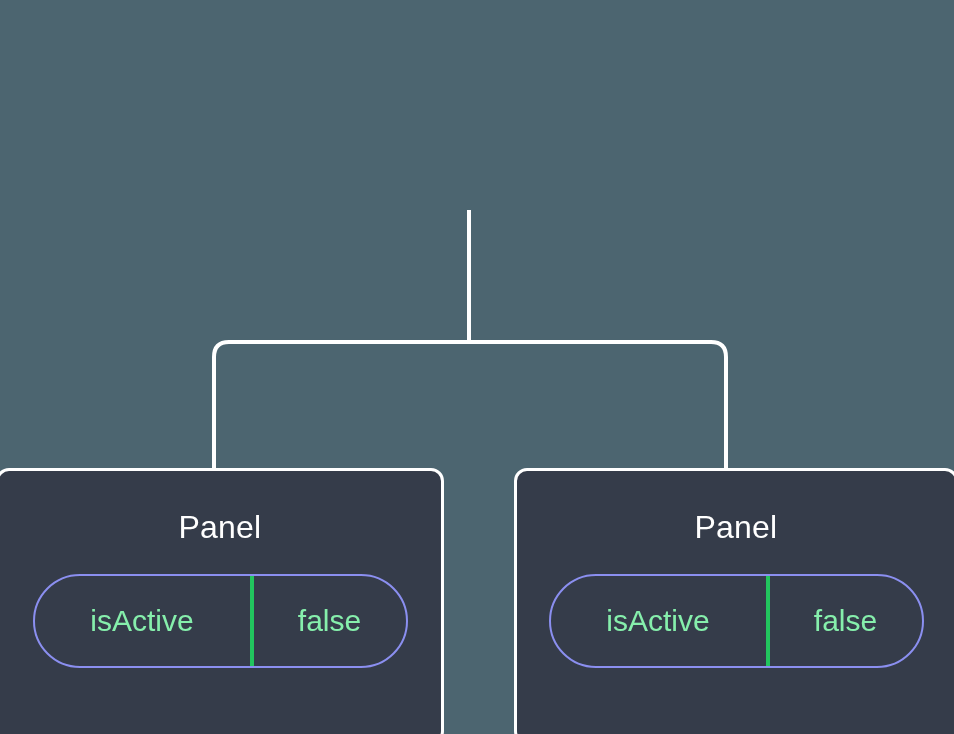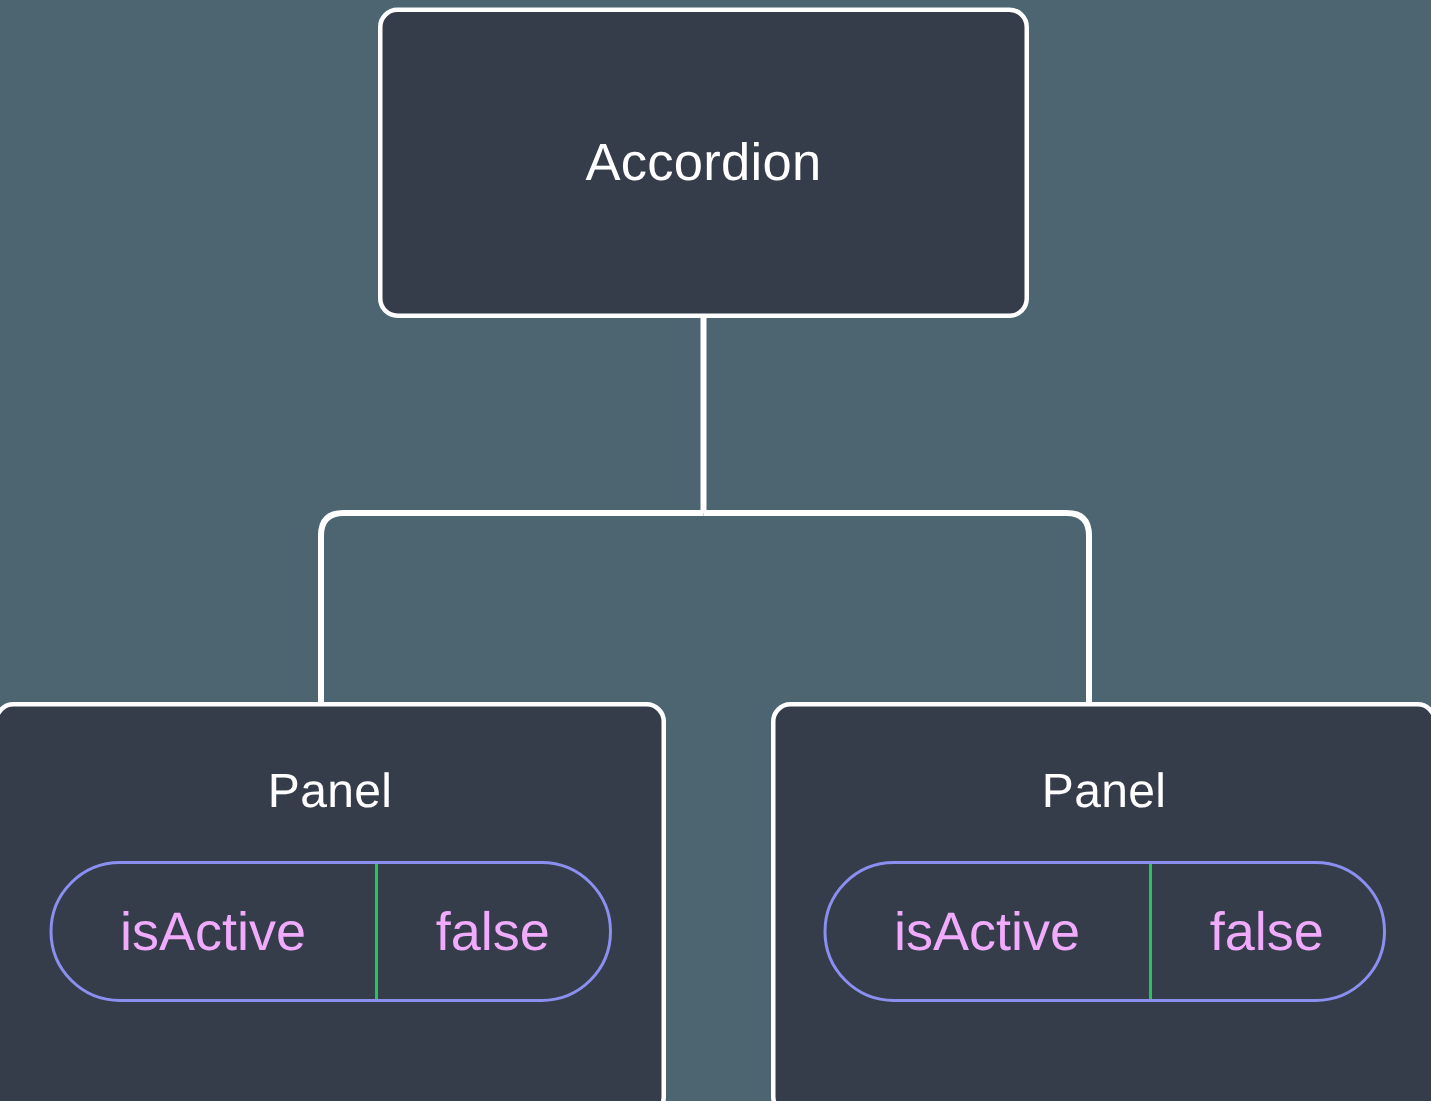--- a/index.html
+++ b/index.html
@@ -88,56 +88,53 @@
     border-radius: 47px;
     display: flex;
     align-items: stretch;
     background: transparent;
   }
 
   .prop-key, .prop-val {
     display: flex;
     align-items: center;
     justify-content: center;
-    color: #f0abfc;
-    font-size: 36px;
+    color: #86efac;
+    font-size: 30px;
     line-height: 1;
     white-space: nowrap;
     box-sizing: border-box;
   }
 
   .prop-key {
     width: 215px;
   }
 
   .prop-val {
     width: 156px;
-    border-left: 2px solid #22c55e;
+    border-left: 4px solid #22c55e;
   }
 
   
   .node-child-left  .prop-pill { margin-left: 0px; }
   .node-child-right .prop-pill { margin-left: 0px; }
 </style>
 </head>
 <body>
 
 <div id="stage">
 
   <svg id="edges" viewBox="0 0 954 734" width="954" height="734" xmlns="http://www.w3.org/2000/svg">
 
     <path d="M 469 210 L 469 342" fill="none" stroke="#ffffff" stroke-width="4"></path>
 
     <path d="M 469 342 L 229 342 Q 214 342 214 357 L 214 472" fill="none" stroke="#ffffff" stroke-width="4"></path>
     <path d="M 469 342 L 711 342 Q 726 342 726 357 L 726 472" fill="none" stroke="#ffffff" stroke-width="4"></path>
   </svg>
 
-  <div class="node node-root">
-    <span class="node-title">Accordion</span>
-  </div>
 
   <div class="node node-child node-child-left">
     <span class="node-title">Panel</span>
     <div class="prop-pill">
       <span class="prop-key">isActive</span>
       <span class="prop-val">false</span>
     </div>
   </div>
 
   <div class="node node-child node-child-right">

